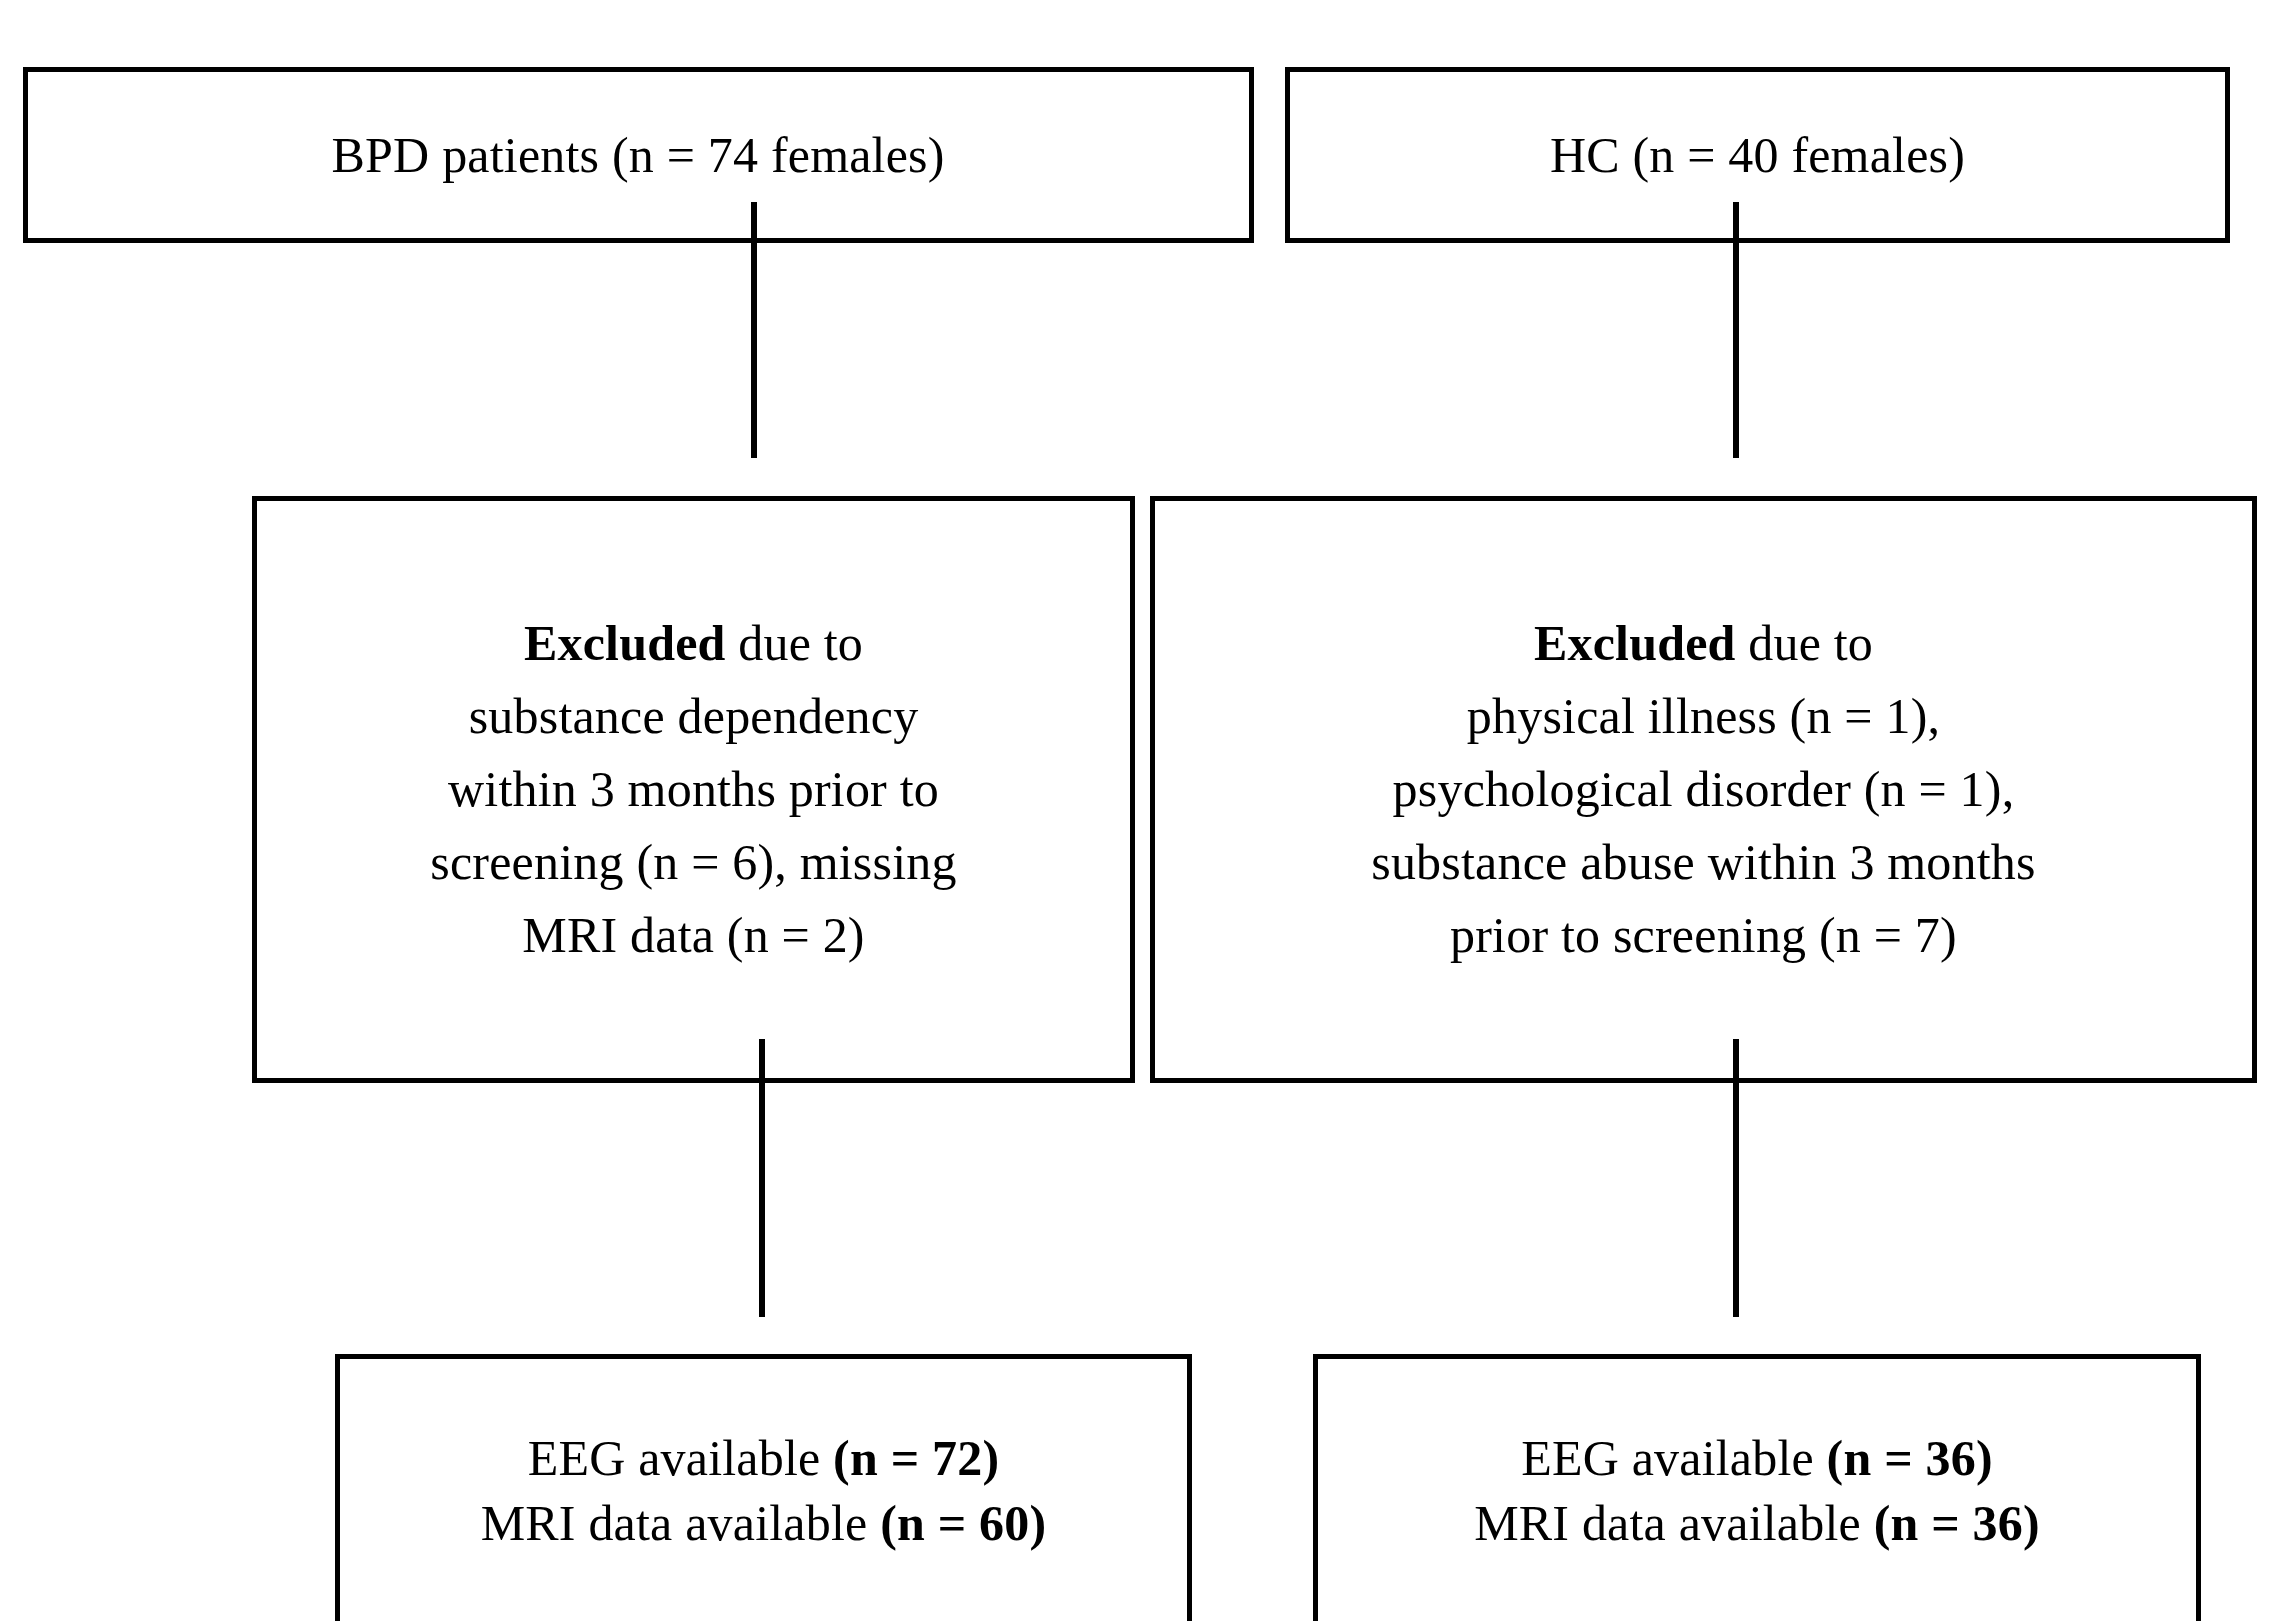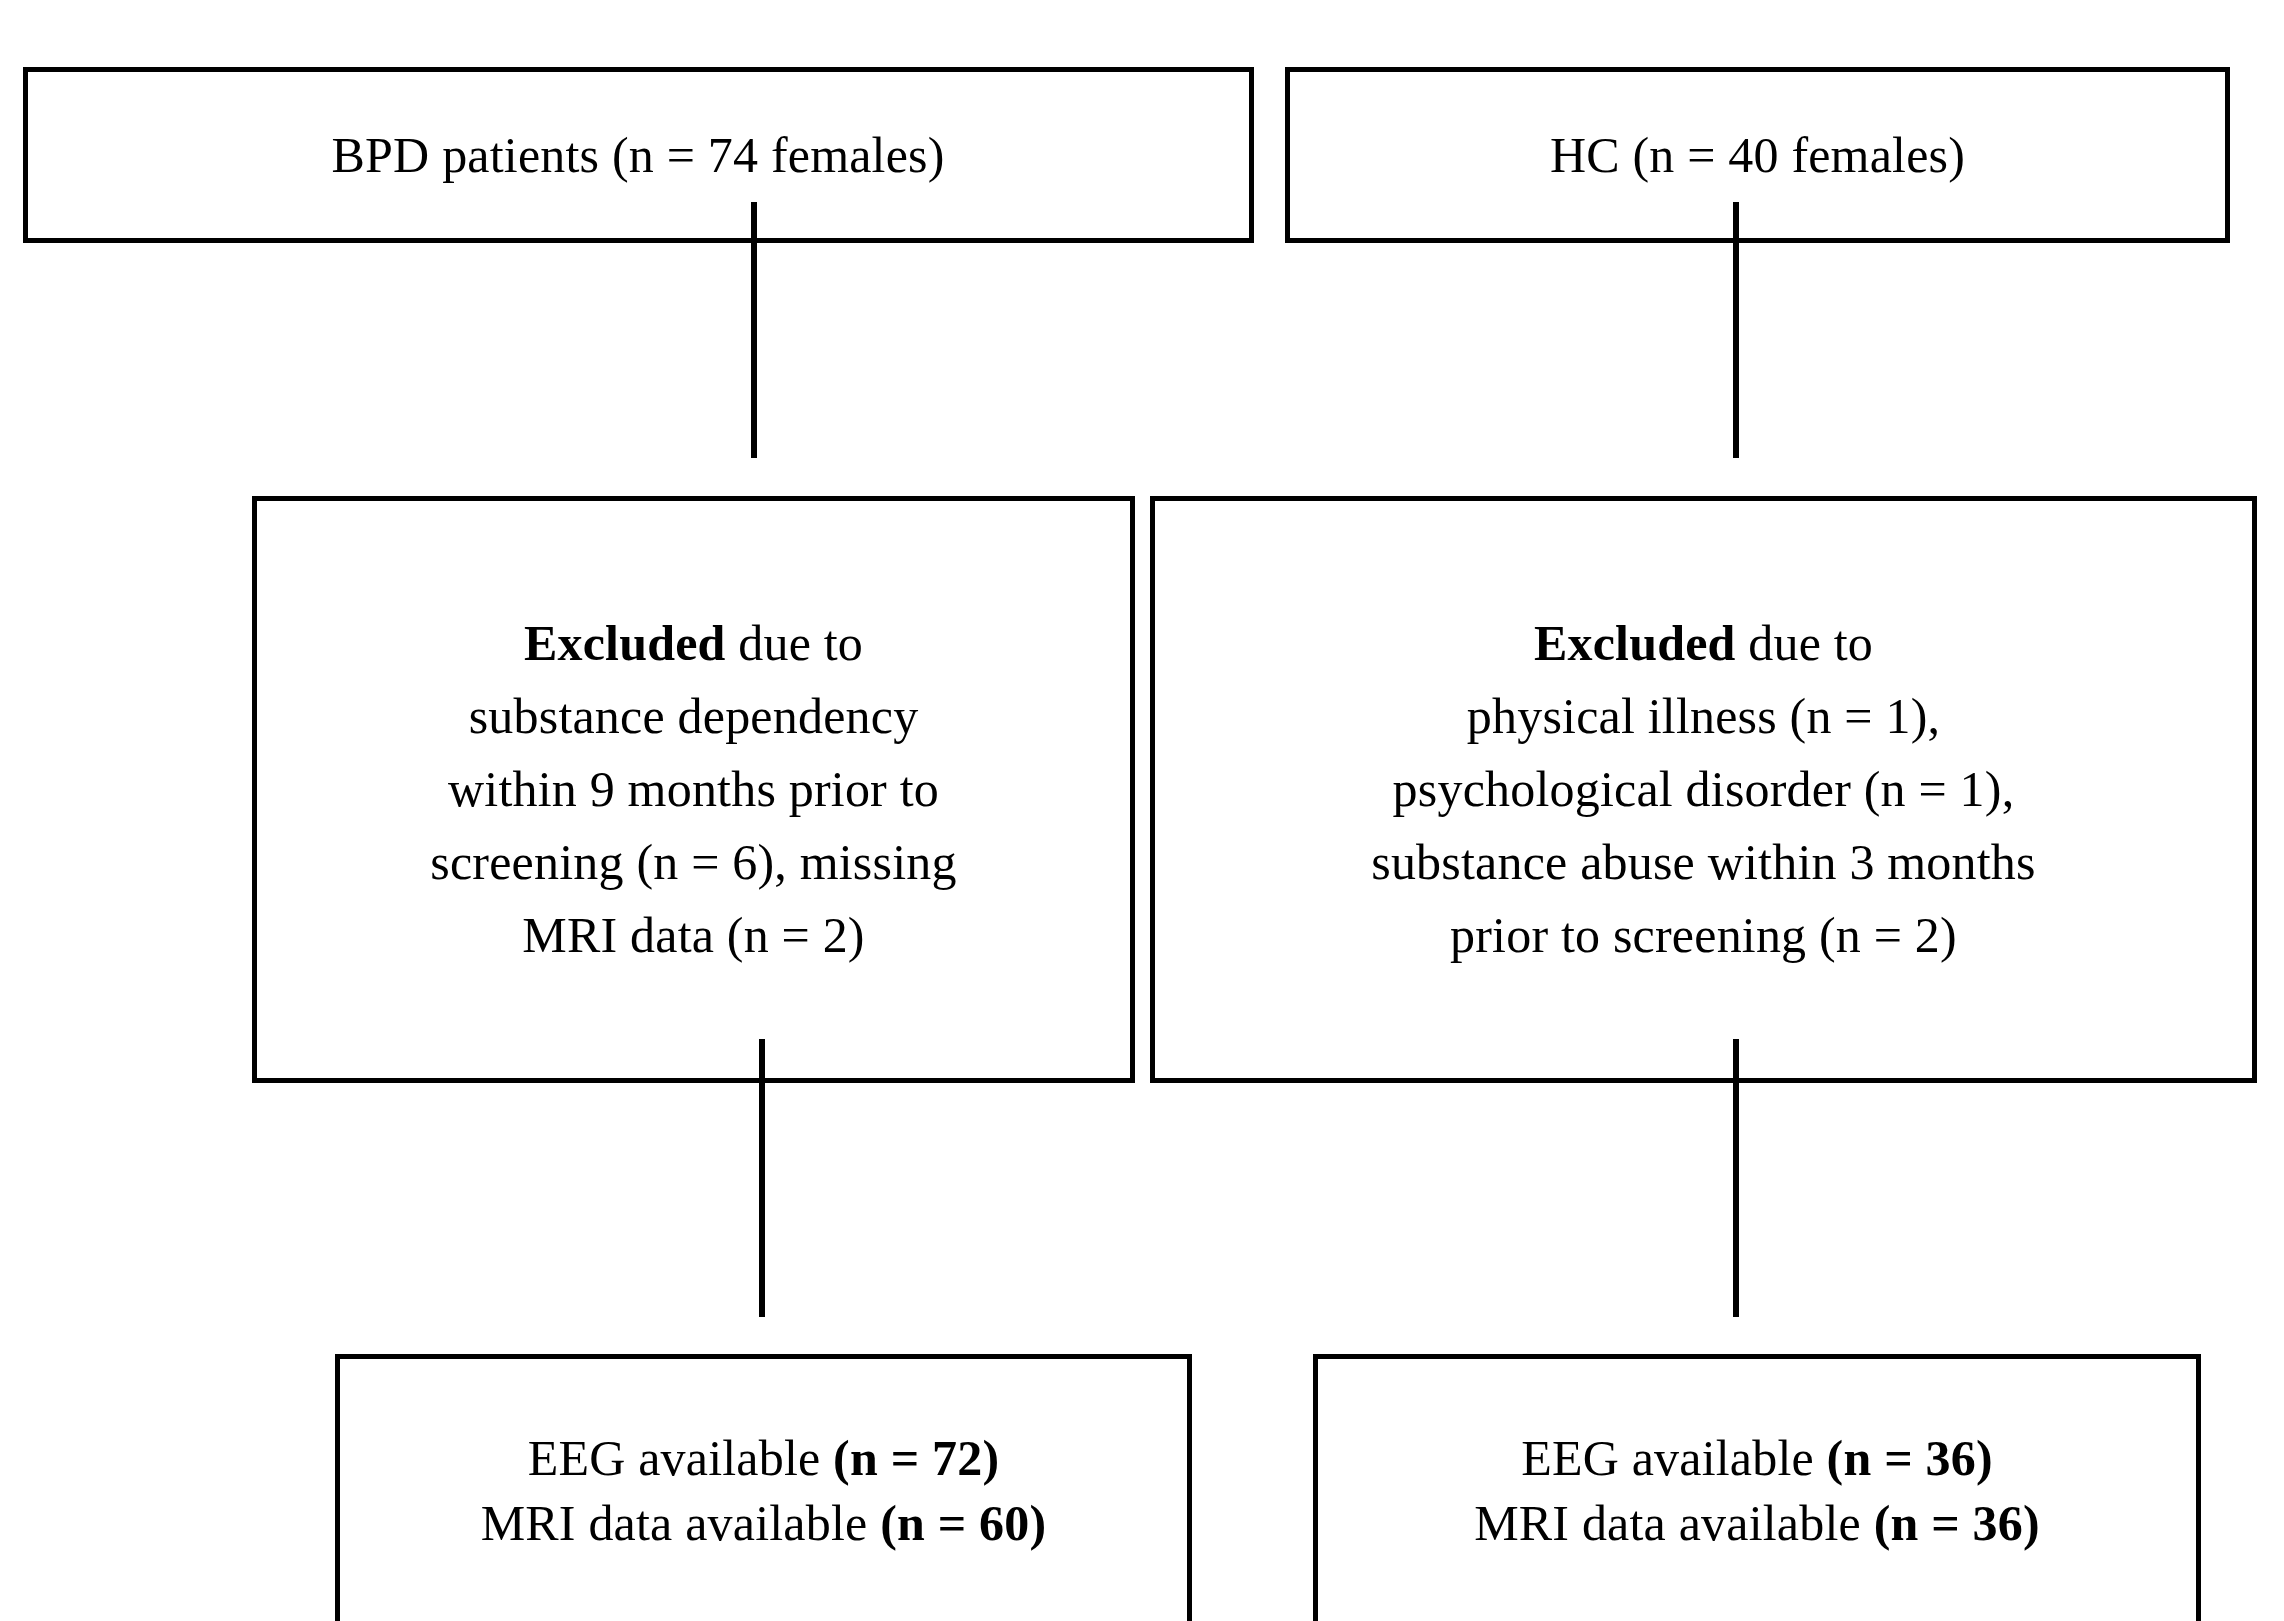--- a/index.html
+++ b/index.html
@@ -76,33 +76,33 @@
   </div>
 
   <div class="connector" id="conn-bpd-top"></div>
   <div class="connector" id="conn-hc-top"></div>
 
   <div class="node-box multi" id="box-bpd-excluded">
     <span class="node-line">
       <span class="bold">Excluded</span><span> due to</span>
     </span>
     <span class="node-line">substance dependency</span>
-    <span class="node-line">within 9 months prior to</span>
+    <span class="node-line">within 3 months prior to</span>
     <span class="node-line">screening (n = 6), missing</span>
     <span class="node-line">MRI data (n = 2)</span>
   </div>
 
   <div class="node-box multi" id="box-hc-excluded">
     <span class="node-line">
       <span class="bold">Excluded</span><span> due to</span>
     </span>
     <span class="node-line">physical illness (n = 1),</span>
     <span class="node-line">psychological disorder (n = 1),</span>
     <span class="node-line">substance abuse within 3 months</span>
-    <span class="node-line">prior to screening (n = 2)</span>
+    <span class="node-line">prior to screening (n = 7)</span>
   </div>
 
   <div class="connector" id="conn-bpd-bottom"></div>
   <div class="connector" id="conn-hc-bottom"></div>
 
   <div class="node-box" id="box-bpd-final">
     <span class="node-line">
       <span>EEG available </span><span class="bold">(n = 72)</span>
     </span>
     <span class="node-line">

